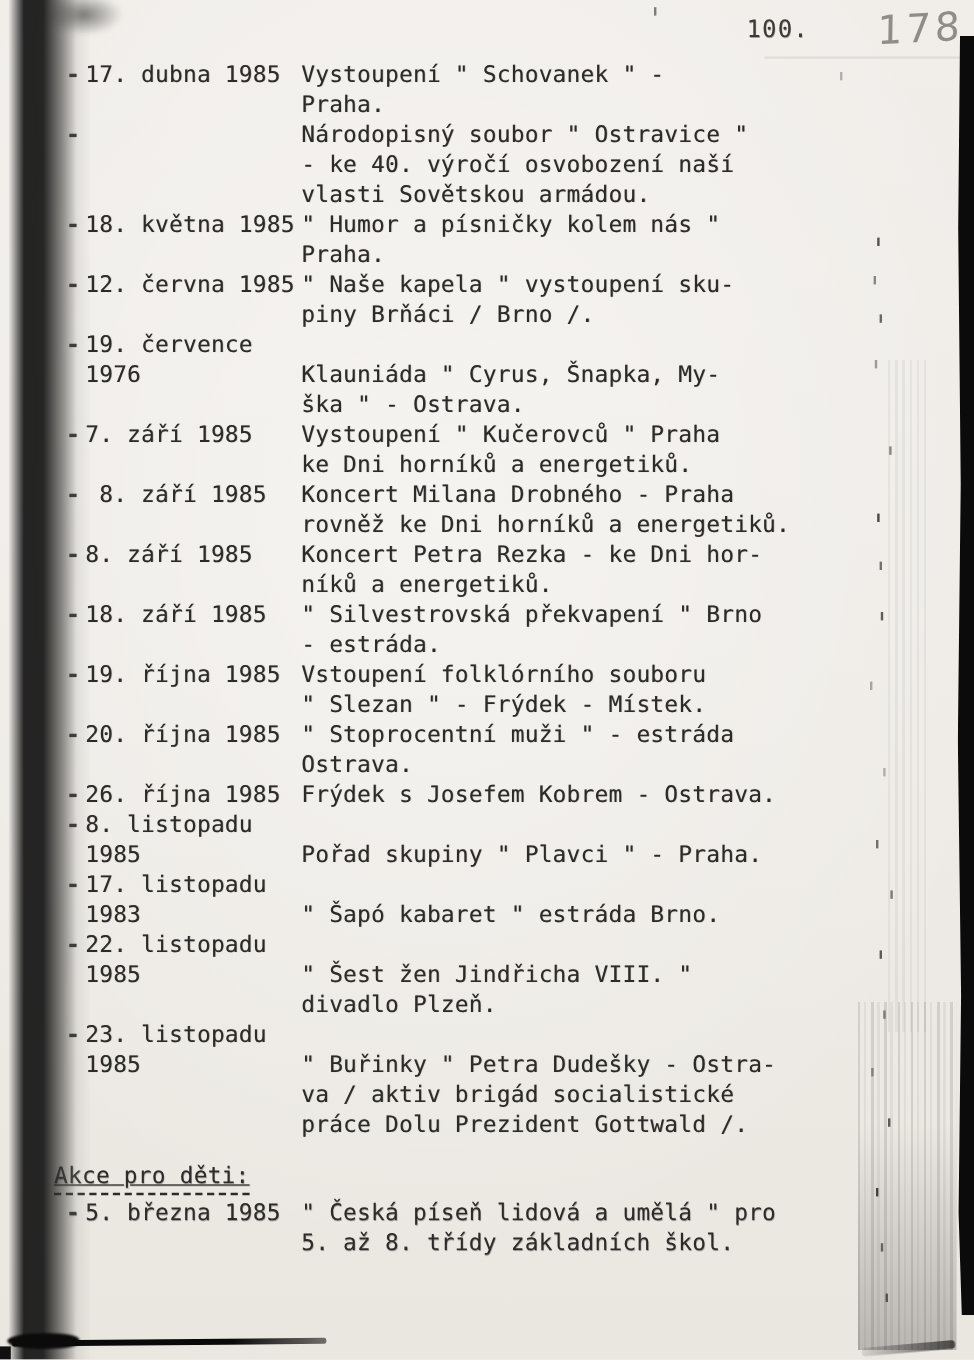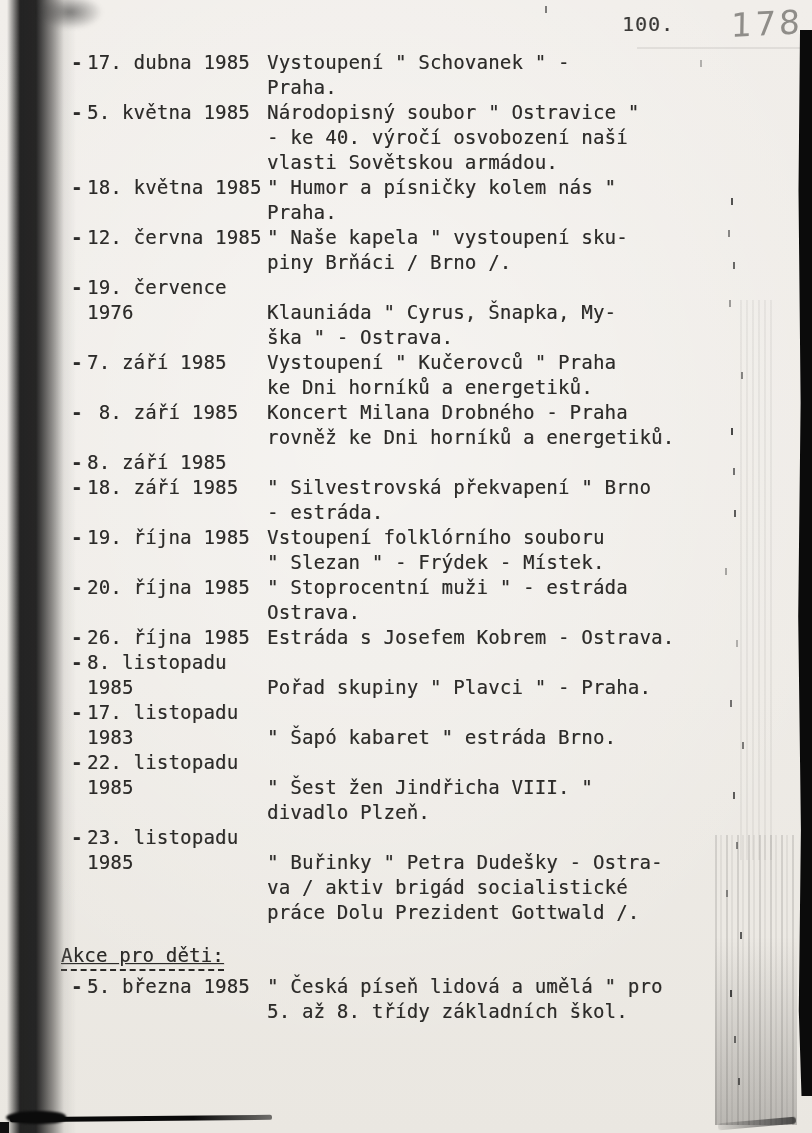--- a/index.html
+++ b/index.html
@@ -11,21 +11,20 @@
   .paper{
     position:absolute;inset:0;z-index:0;
     background:
       radial-gradient(90% 80% at 45% 38%, rgba(255,255,255,.40), rgba(0,0,0,0) 70%),
       linear-gradient(180deg,#f1eeea 0%,#eeebe6 60%,#eae7e1 100%);
   }
   .content{
     position:absolute;left:55px;top:50px;right:70px;z-index:2;
     color:#2c2b29;font-size:19px;line-height:25px;letter-spacing:.2px;
     text-shadow:.4px .4px .6px rgba(44,43,41,.45);
-    margin-left:16px;
   }
   .row{display:flex;align-items:flex-start;}
   .date-cell{flex:0 0 196px;display:flex;}
   .dash{width:16px;font-weight:bold;}
   .date,.desc{white-space:pre-line;}
   .desc{flex:1;}
   .heading-block{margin-top:18px;}
   .heading{
     display:inline-block;margin-left:-10px;
     text-decoration:underline;
@@ -120,21 +119,20 @@
         <span class="dash">-</span>
         <span class="date">17. dubna 1985</span>
       </div>
     <div class="desc">Vystoupení " Schovanek " -
 Praha.</div>
   </div>
 
   <div class="row">
     <div class="date-cell">
         <span class="dash">-</span>
-        <span class="date">5. května 1985</span>
       </div>
     <div class="desc">Národopisný soubor " Ostravice "
 - ke 40. výročí osvobození naší
 vlasti Sovětskou armádou.</div>
   </div>
 
   <div class="row">
     <div class="date-cell">
         <span class="dash">-</span>
         <span class="date">18. května 1985</span>
@@ -179,20 +177,22 @@
       </div>
     <div class="desc">Koncert Milana Drobného - Praha
 rovněž ke Dni horníků a energetiků.</div>
   </div>
 
   <div class="row">
     <div class="date-cell">
         <span class="dash">-</span>
         <span class="date">8. září 1985</span>
       </div>
+    <div class="desc">Koncert Petra Rezka - ke Dni hor-
+níků a energetiků.</div>
   </div>
 
   <div class="row">
     <div class="date-cell">
         <span class="dash">-</span>
         <span class="date">18. září 1985</span>
       </div>
     <div class="desc">" Silvestrovská překvapení " Brno
 - estráda.</div>
   </div>
@@ -214,21 +214,21 @@
       </div>
     <div class="desc">" Stoprocentní muži " - estráda
 Ostrava.</div>
   </div>
 
   <div class="row">
     <div class="date-cell">
         <span class="dash">-</span>
         <span class="date">26. října 1985</span>
       </div>
-    <div class="desc">Estráda s Josefem Kobrem - Ostrava.</div>
+    <div class="desc">Frýdek s Josefem Kobrem - Ostrava.</div>
   </div>
 
   <div class="row">
     <div class="date-cell">
         <span class="dash">-</span>
         <span class="date">8. listopadu
 1985</span>
       </div>
     <div class="desc">
 Pořad skupiny " Plavci " - Praha.</div>

